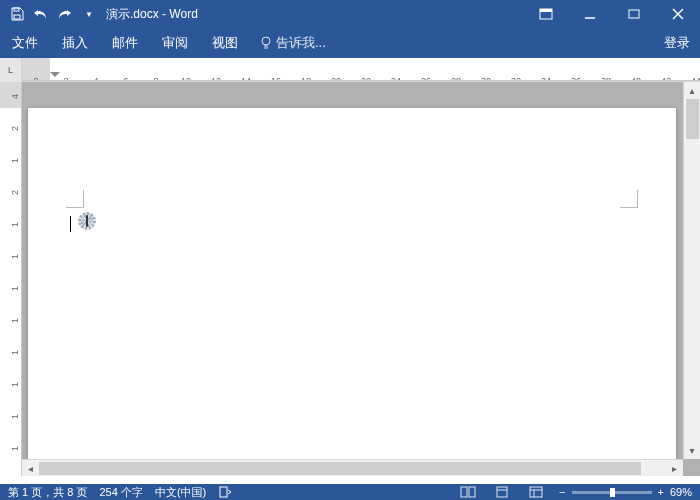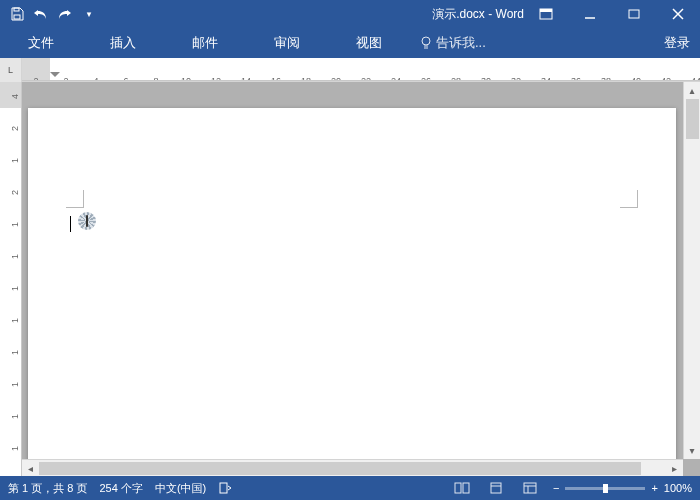--- a/index.html
+++ b/index.html
@@ -1,26 +1,26 @@
 <!DOCTYPE html>
 <html><head>
 <meta charset="utf-8">
 <style>
   * { box-sizing: border-box; margin: 0; padding: 0; font-family: "Microsoft YaHei", sans-serif; }
   body { width: 700px; height: 500px; overflow: hidden; background: #fff; position: relative; }
 
   .titlebar { height: 28px; background: #2b579a; color: #fff; display: flex; align-items: center; font-size: 12px; }
   .qa { display: flex; align-items: center; gap: 6px; padding: 0 8px; }
   .qa span { display: inline-flex; align-items: center; justify-content: center; width: 18px; height: 18px; }
-  .title-text { flex: 1; text-align: right; }
+  .title-text { flex: 1; text-align: left; }
   .winctrl { display: flex; }
   .winctrl div { width: 44px; height: 28px; display: flex; align-items: center; justify-content: center; cursor: pointer; }
 
   .ribbon-tabs { height: 30px; background: #2b579a; color: #fff; display: flex; align-items: center; font-size: 13px; }
-  .tab { padding: 0 28px; height: 30px; display: flex; align-items: center; cursor: pointer; }
+  .tab { padding: 0 12px; height: 30px; display: flex; align-items: center; cursor: pointer; }
   .tell { display: flex; align-items: center; gap: 4px; opacity: 0.85; padding: 0 10px; }
   .spacer { flex: 1; }
   .login { padding: 0 10px; }
   .share { background: #1e3f73; height: 30px; display: flex; align-items: center; padding: 0 10px; gap: 4px; }
 
   .ruler-area { height: 24px; background: #f3f3f3; border-bottom: 1px solid #d4d4d4; display: flex; }
   .corner { width: 22px; height: 24px; background: #e6e6e6; border-right: 1px solid #d4d4d4; display:flex;align-items:center;justify-content:center;font-size:9px;color:#555; }
   .hruler { flex: 1; position: relative; background: #fff; border-bottom: 1px solid #c8c8c8; overflow:hidden; }
   .hruler .margin { position:absolute; top:0; bottom:0; left:0; width:28px; background:#d8d8d8; }
   .ticks { position:absolute; left:0; right:0; top:0; bottom:0; }
@@ -45,21 +45,21 @@
 
   .hscroll { position:absolute; left:22px; right:17px; bottom:24px; height:17px; background:#f0f0f0; border-top:1px solid #d4d4d4; display:flex; align-items:center; }
   .hscroll .track { flex:1; height:17px; position:relative; }
   .hscroll .thumb { position:absolute; left:0; top:2px; height:13px; width:96%; background:#cdcdcd; }
   .hscroll .arr { width:17px; height:17px; display:flex; align-items:center; justify-content:center; color:#666; font-size:10px; cursor:pointer; }
   .vscroll { position:absolute; right:0; top:0; bottom:17px; width:17px; background:#f0f0f0; border-left:1px solid #d4d4d4; }
   .vscroll .arr { height:17px; display:flex; align-items:center; justify-content:center; color:#666; font-size:10px; cursor:pointer; }
   .vscroll .track { position:absolute; top:17px; bottom:17px; left:0; right:0; }
   .vscroll .thumb { position:absolute; left:2px; top:0; width:13px; height:40px; background:#cdcdcd; }
 
-  .statusbar { position:absolute; left:0; right:0; bottom:0; height:24px; background:#2b579a; color:#fff; font-size:11px; display:flex; align-items:center; padding:0 8px; gap:12px; }
+  .statusbar { position:absolute; left:0; right:0; bottom:0; height:16px; background:#2b579a; color:#fff; font-size:11px; display:flex; align-items:center; padding:0 8px; gap:12px; }
   .statusbar .sep { flex:1; }
   .viewbtn { width:22px; height:18px; display:flex; align-items:center; justify-content:center; opacity:0.85; cursor:pointer; }
   .zoom { display:flex; align-items:center; gap:6px; }
   .slider { width:80px; height:3px; background:rgba(255,255,255,0.4); position:relative; }
   .slider .knob { position:absolute; left:38px; top:-3px; width:5px; height:9px; background:#fff; }
 
   svg { display:block; }
 </style>
 </head>
 <body>
@@ -242,15 +242,15 @@
         <line x1="1" y1="4" x2="13" y2="4" stroke="#fff"></line>
         <line x1="5" y1="4" x2="5" y2="11" stroke="#fff"></line>
       </svg>
     </div>
   <div class="zoom">
     <span style="cursor:pointer;">−</span>
     <div class="slider">
         <div class="knob"></div>
       </div>
     <span style="cursor:pointer;">+</span>
-    <span>100%</span>
+    <span>69%</span>
   </div>
 </div>
 
 </body></html>

